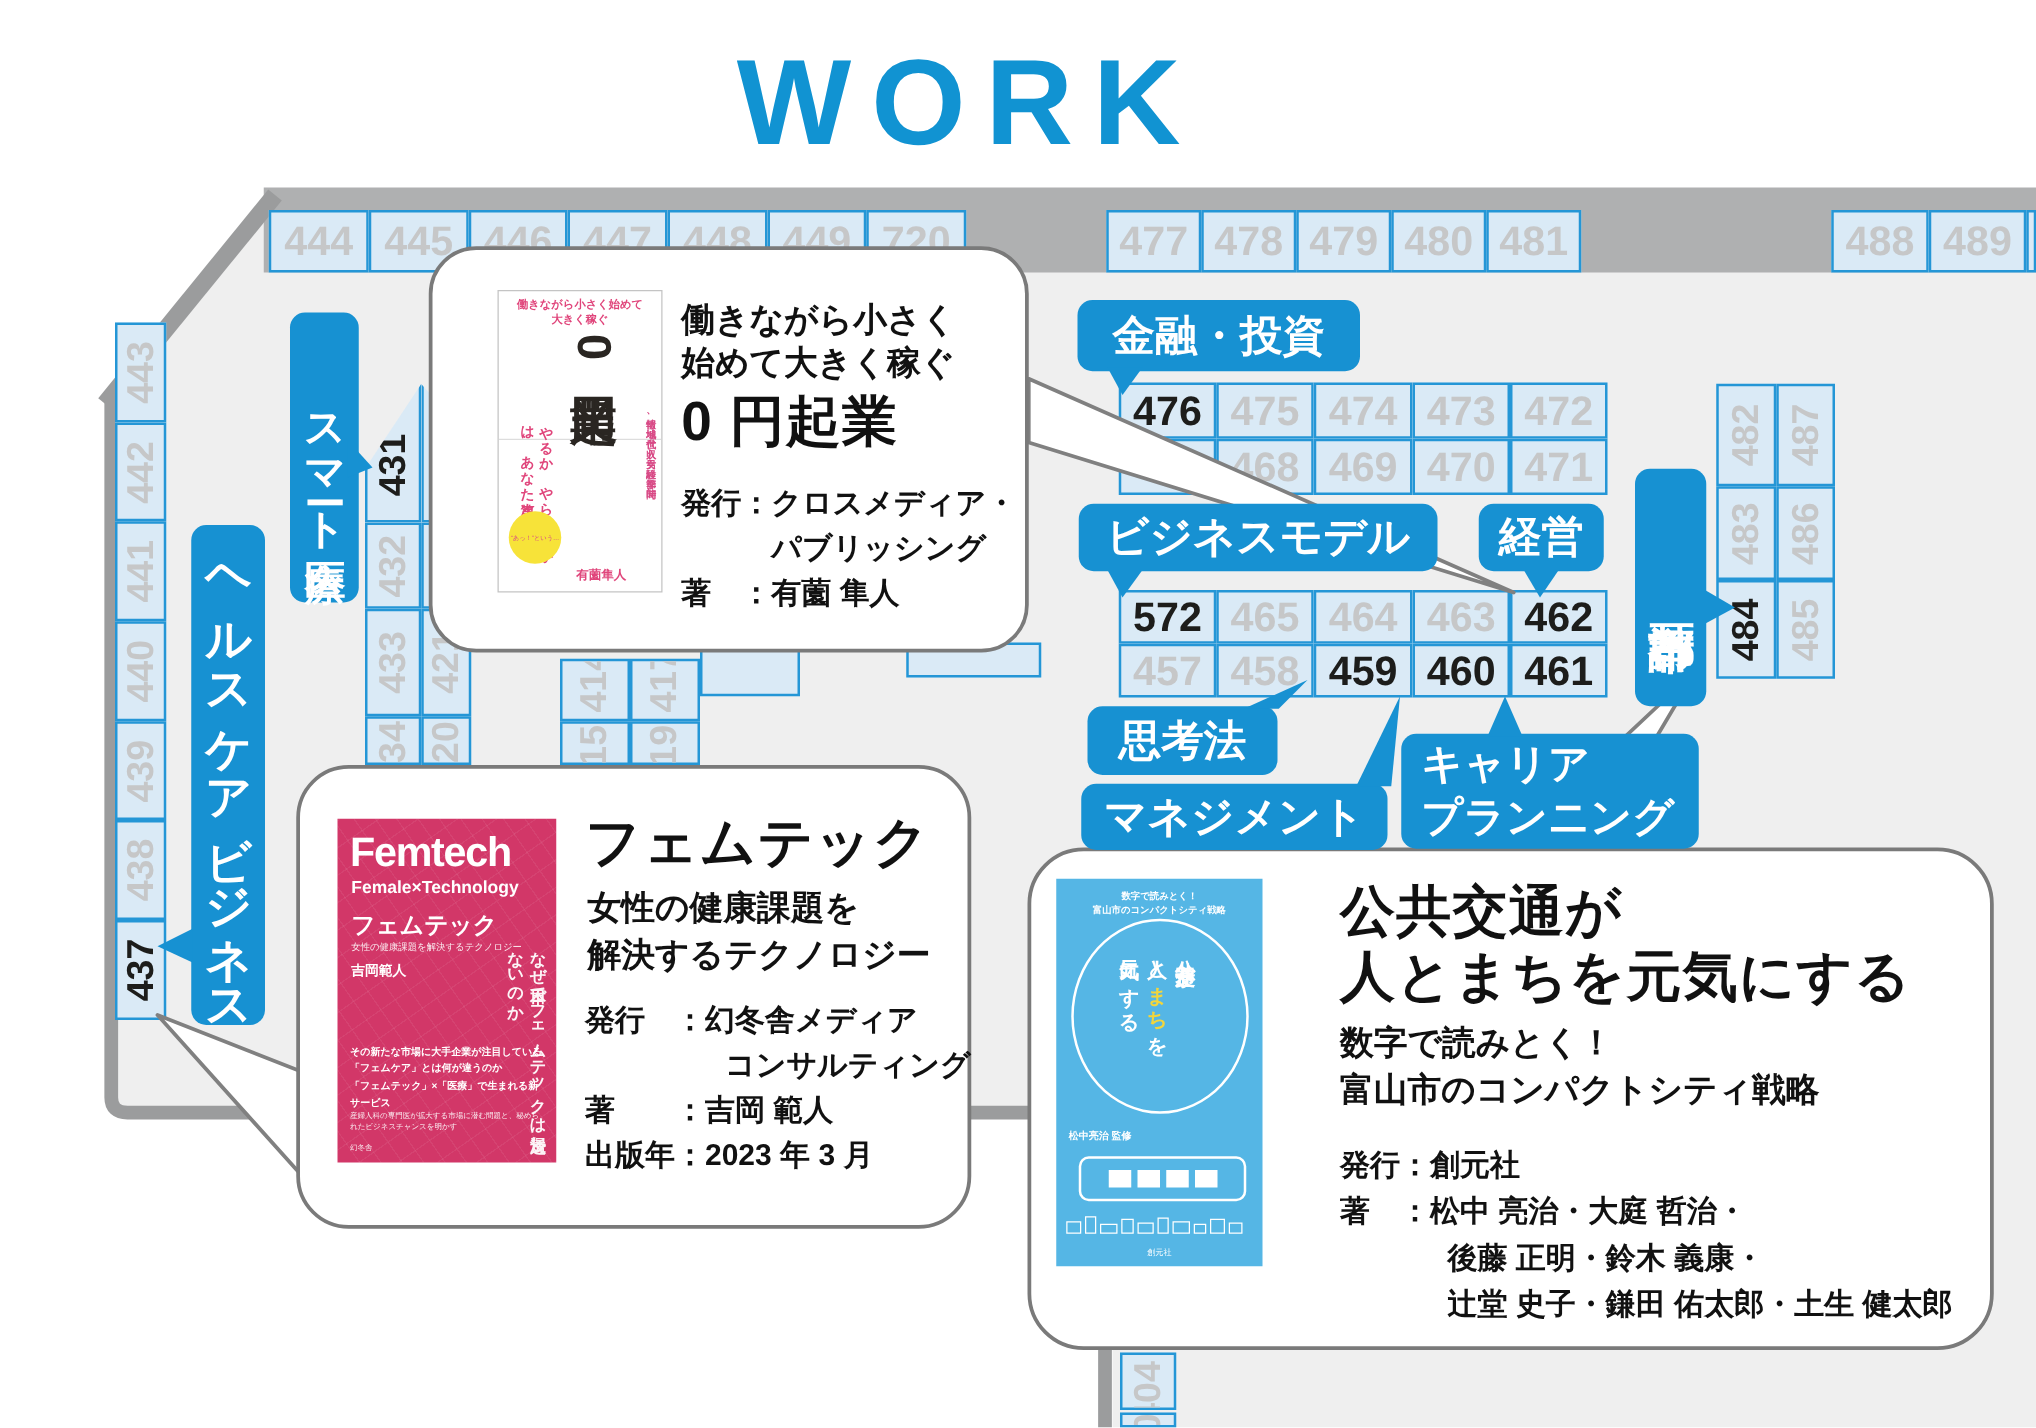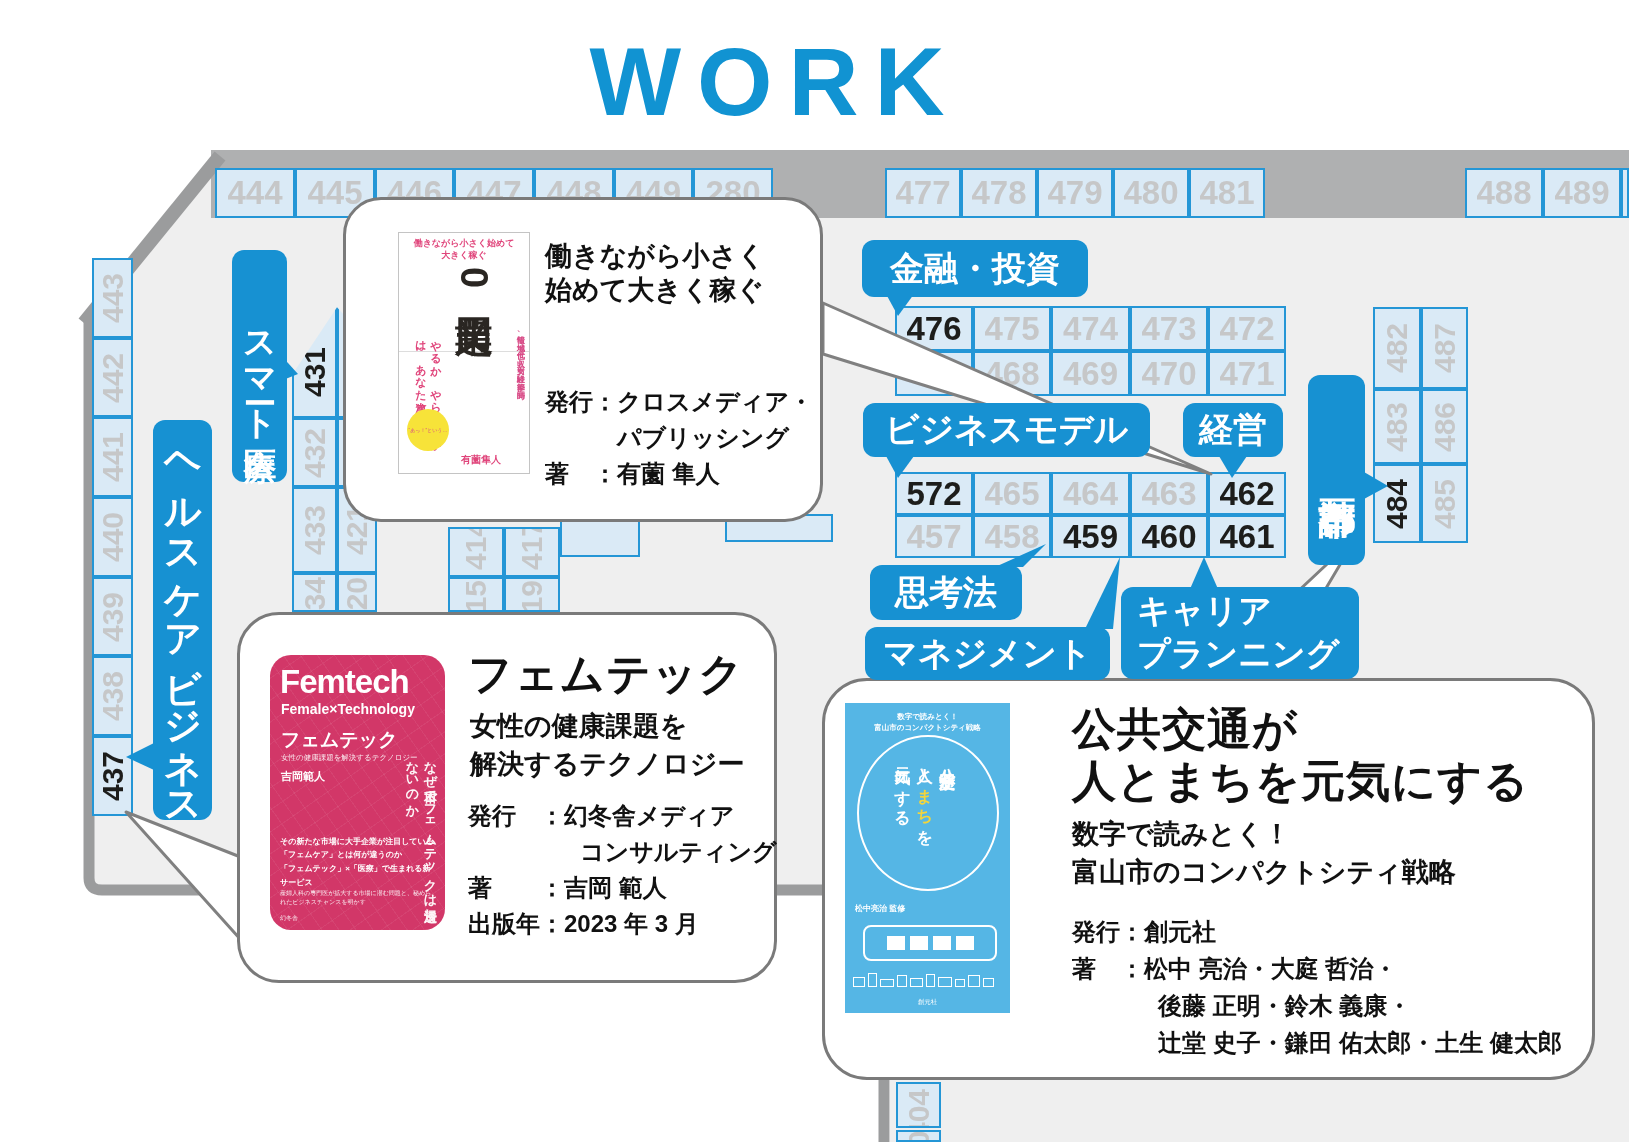--- a/index.html
+++ b/index.html
@@ -60,21 +60,21 @@
       display:flex;align-items:center;justify-content:center;text-align:center;}
   #cover1 .c1author{position:absolute;right:28px;bottom:6px;font-size:10px;
       font-weight:bold;color:#e0457b;}
   #cover1 .c1line{position:absolute;left:0;right:0;top:118px;border-top:1px solid #ddd;}
 
   
   #cover2{left:270px;top:655px;width:175px;height:275px;background:#d23768;z-index:5;
       overflow:hidden;color:#fff;
       background-image:
         repeating-linear-gradient(55deg,rgba(255,255,255,.06) 0 1px,transparent 1px 14px),
-        repeating-linear-gradient(-35deg,rgba(255,255,255,.06) 0 1px,transparent 1px 18px); border-radius: 21px;}
+        repeating-linear-gradient(-35deg,rgba(255,255,255,.06) 0 1px,transparent 1px 18px);}
   #cover2 .c2brand{position:absolute;left:10px;top:8px;font-size:33px;font-weight:bold;letter-spacing:-1px;}
   #cover2 .c2sub{position:absolute;left:11px;top:46px;font-size:14px;font-weight:bold;text-align:center;}
   #cover2 .c2jp{position:absolute;left:11px;top:72px;font-size:19px;font-weight:bold;}
   #cover2 .c2tag{position:absolute;left:11px;top:98px;font-size:7.5px;opacity:.9;}
   #cover2 .c2auth{position:absolute;left:11px;top:114px;font-size:11px;font-weight:bold;}
   #cover2 .c2side{position:absolute;right:6px;top:96px;height:170px;
       writing-mode:vertical-rl;font-size:13px;font-weight:bold;opacity:.95;}
   #cover2 .c2b{position:absolute;left:10px;right:8px;bottom:24px;font-size:8px;
       font-weight:bold;line-height:1.7;}
   #cover2 .c2b .tiny{font-size:6px;font-weight:normal;opacity:.9;line-height:1.4;display:block;}
@@ -127,21 +127,21 @@
   <div class="cell" style="left:454px;top:168px;width:80px;height:50px">
       <span>447</span>
     </div>
   <div class="cell" style="left:534px;top:168px;width:80px;height:50px">
       <span>448</span>
     </div>
   <div class="cell" style="left:614px;top:168px;width:79px;height:50px">
       <span>449</span>
     </div>
   <div class="cell" style="left:693px;top:168px;width:80px;height:50px">
-      <span>280</span>
+      <span>720</span>
     </div>
 
   <div class="cell" style="left:885px;top:168px;width:76px;height:50px">
       <span>477</span>
     </div>
   <div class="cell" style="left:961px;top:168px;width:76px;height:50px">
       <span>478</span>
     </div>
   <div class="cell" style="left:1037px;top:168px;width:76px;height:50px">
       <span>479</span>
@@ -327,20 +327,21 @@
     </div>
     <div class="c1line"></div>
     <div class="c1title">0円起業</div>
     <div class="c1left">やるか、やらないかは、あなた次第</div>
     <div class="c1right">情報、地域、世代、収入、男女、経験、季節、時間…</div>
     <div class="c1burst">“あっ！”という…</div>
     <div class="c1author">有薗隼人</div>
   </div>
   <div class="co-text t-mid" style="left:545px;top:238px">働きながら小さく</div>
   <div class="co-text t-mid" style="left:545px;top:272px">始めて大きく稼ぐ</div>
+  <div class="co-text t-big" style="left:545px;top:308px">0 円起業</div>
   <div class="co-text t-meta" style="left:545px;top:386px"><span>発行：</span><span>クロスメディア・</span></div>
   <div class="co-text t-meta" style="left:617px;top:422px">パブリッシング</div>
   <div class="co-text t-meta" style="left:545px;top:458px"><span>著　：</span><span>有薗 隼人</span></div>
 
   <div class="callout" style="left:237px;top:612px;width:540px;height:371px"></div>
   <div id="cover2" class="abs">
     <div class="c2brand">Femtech</div>
     <div class="c2sub">Female×Technology</div>
     <div class="c2jp">フェムテック</div>
     <div class="c2tag">女性の健康課題を解決するテクノロジー</div>

